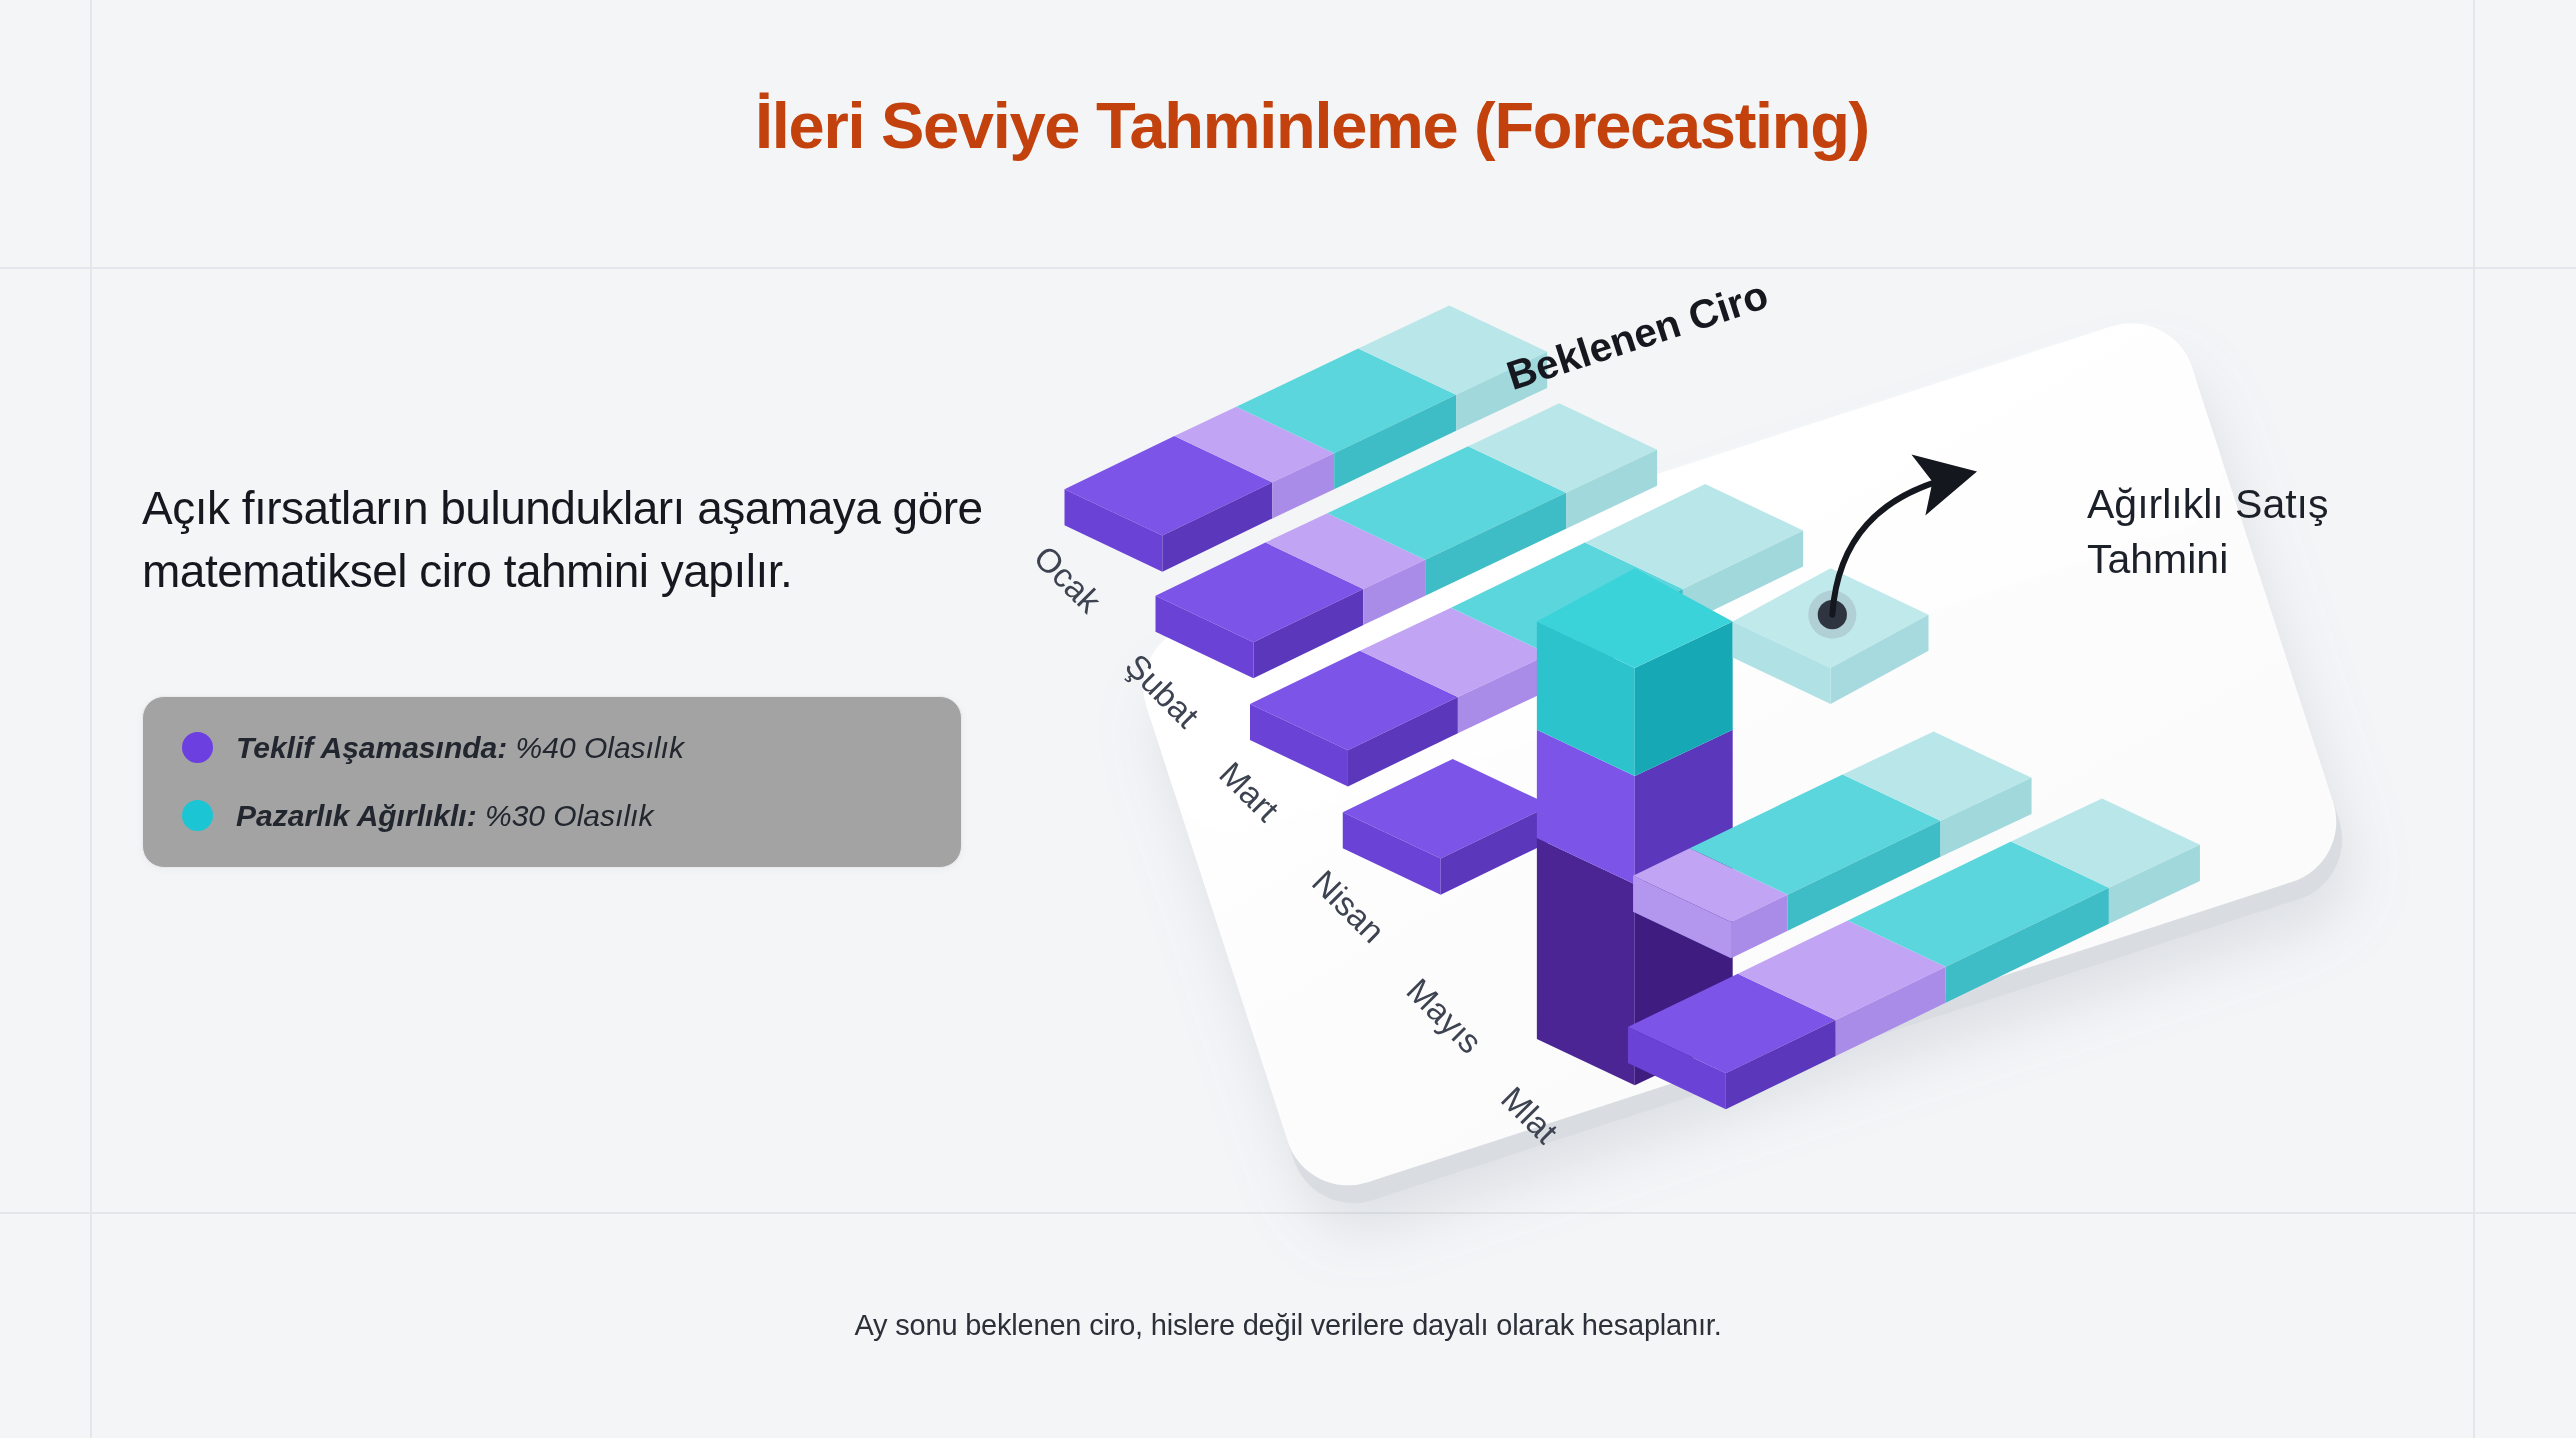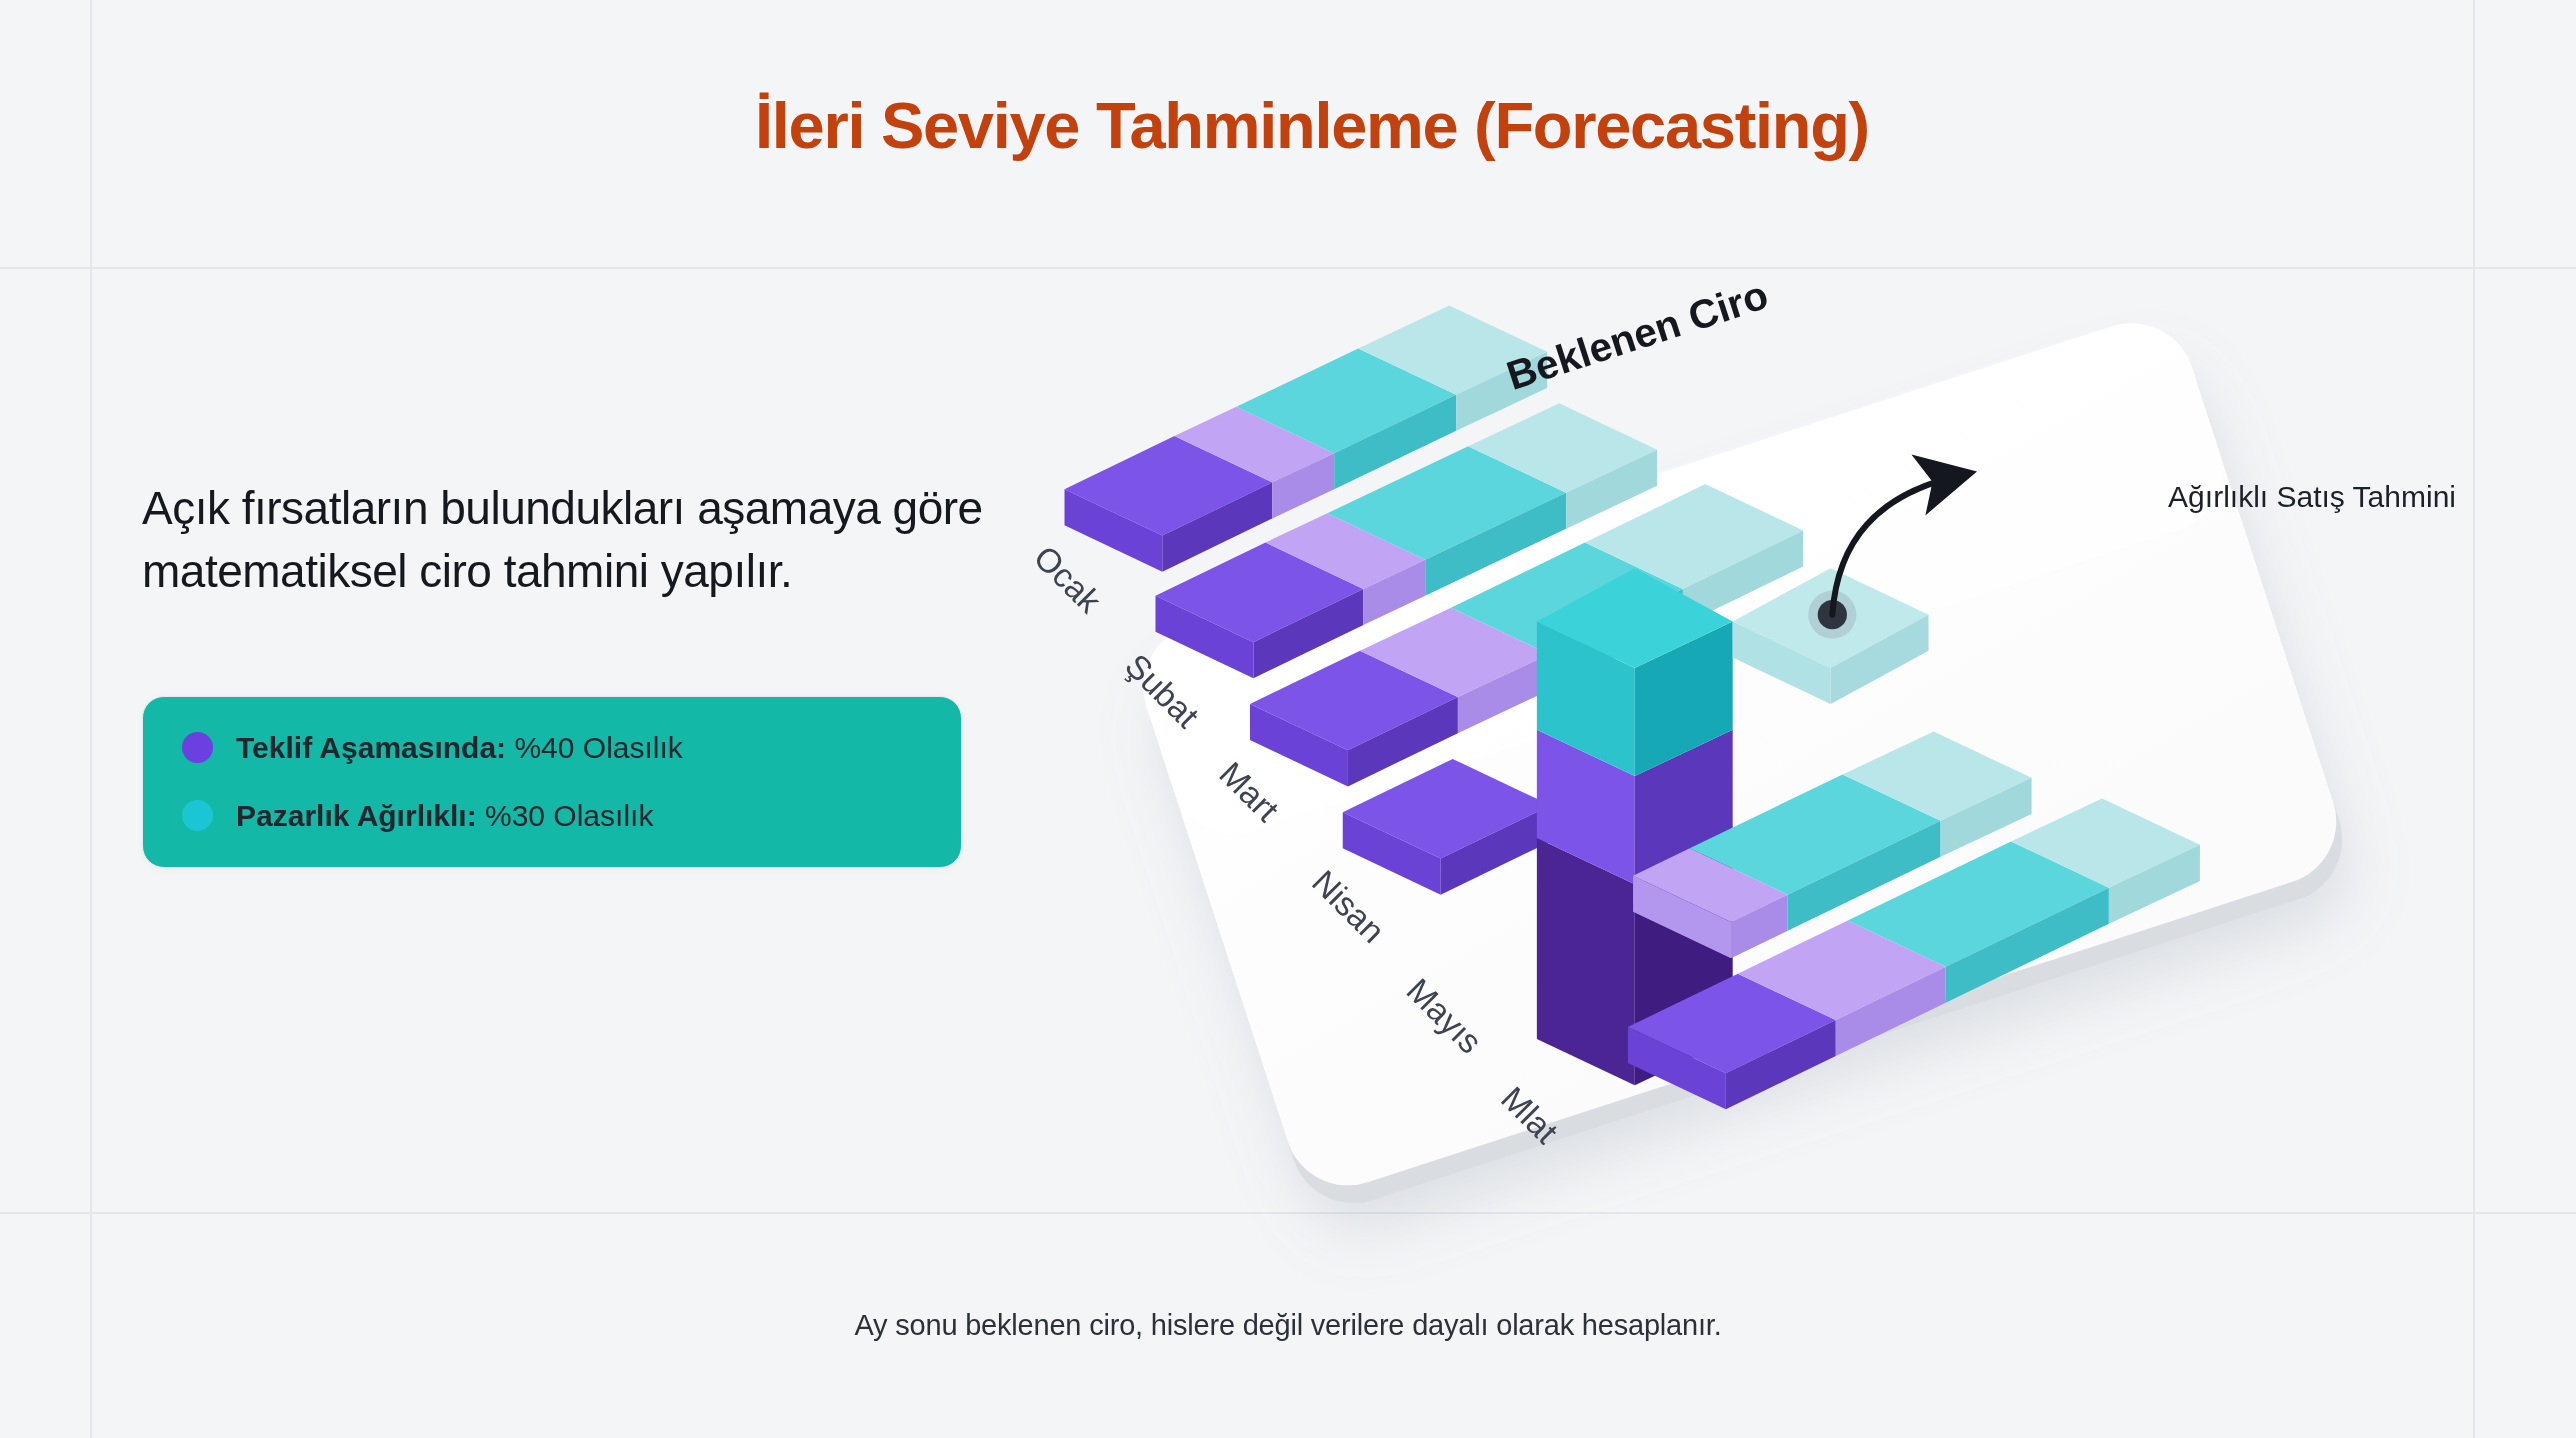--- a/index.html
+++ b/index.html
@@ -26,45 +26,46 @@
 
   
   .left-col{position:absolute;left:142px;top:477px;width:910px;}
   .lead-text{
     font-size:46px;font-weight:normal;line-height:1.38;
     color:#15181e;letter-spacing:-0.5px;margin:0;
   }
   .legend-card{
     margin-top:92px;
     width:820px;box-sizing:border-box;
-    background:#14b8a6;
+    background:#a3a3a3;
     border:1.3px solid #e8eaee;
     border-radius:22px;
     padding:34px 39px 34px 39px;
     box-shadow:0 1.7px 8.6px rgba(20,25,40,.035);
+    font-style:italic;
   }
   .legend-row{display:flex;align-items:center;gap:23px;}
   .legend-row + .legend-row{margin-top:34px;}
   .legend-dot{width:31px;height:31px;border-radius:50%;flex:0 0 auto;}
   .legend-text{font-size:30px;color:#22262e;white-space:nowrap;}
   .legend-text b{font-weight:bold;}
 
   
   .footer-caption{
     position:absolute;left:0;top:1309px;width:2576px;text-align:center;
     font-size:29px;color:#2b3039;letter-spacing:-0.2px;
   }
 
   
   .scene{position:absolute;left:970px;top:283px;width:1546px;height:945px;}
   .scene svg{display:block;width:100%;height:100%;overflow:visible;}
 
   .annot{
     position:absolute;left:2087px;top:477px;width:369px;
-    text-align:right;font-size:30px;line-height:1.35;color:#1c2029;
+    text-align:left;font-size:41px;line-height:1.35;color:#1c2029;
   }
 </style>
 </head>
 <body>
 
 <div class="grid-line gl-v1"></div>
 <div class="grid-line gl-v2"></div>
 <div class="grid-line gl-h1"></div>
 <div class="grid-line gl-h2"></div>
 

